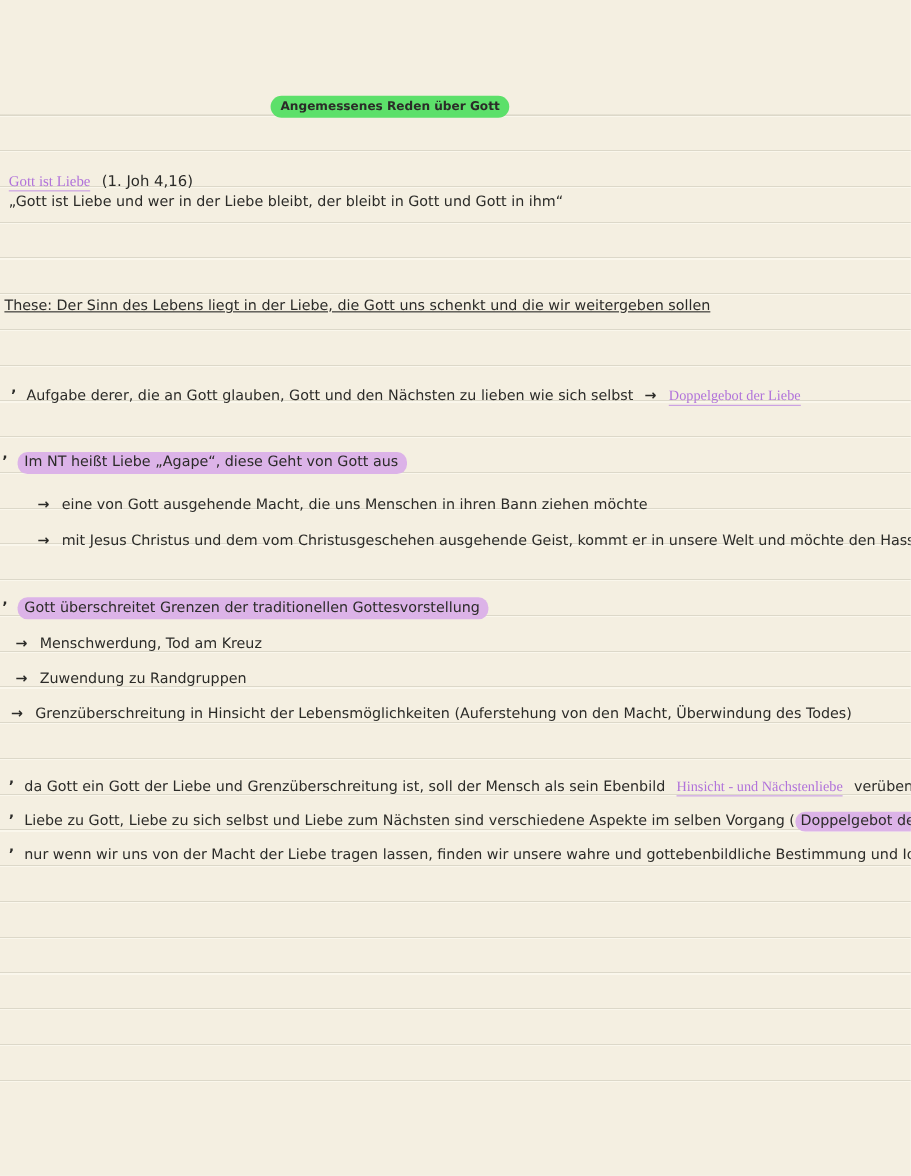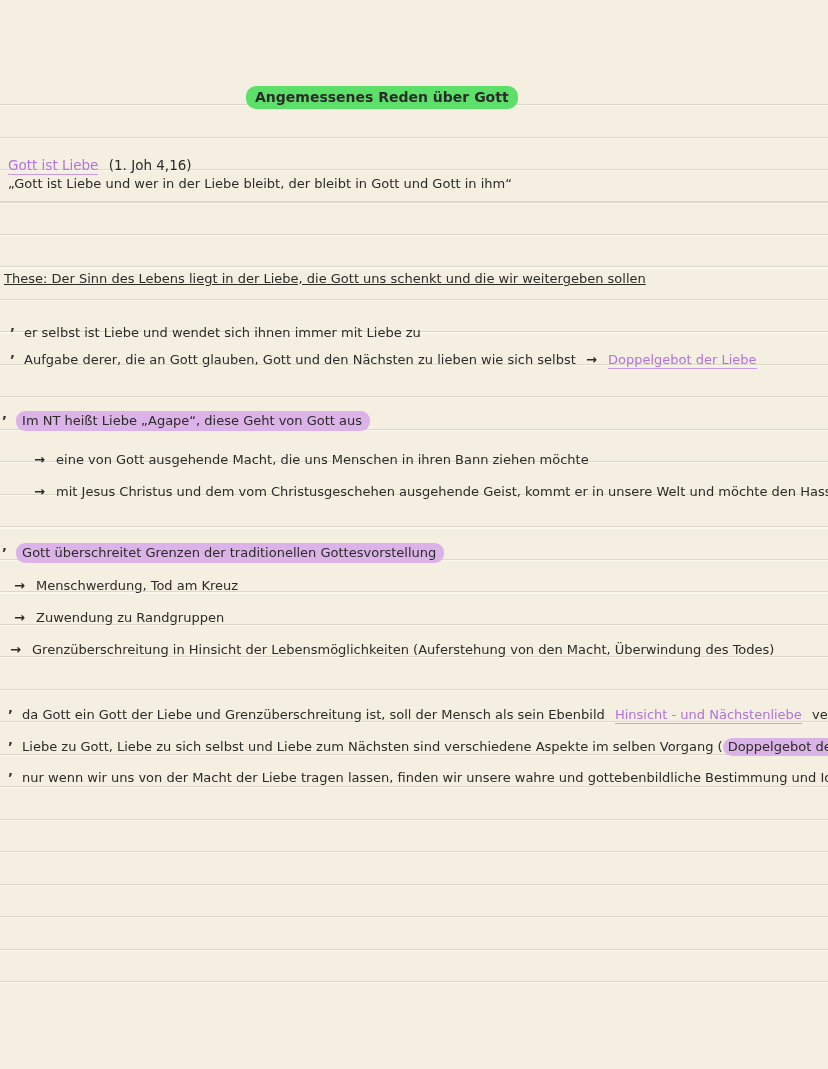--- a/index.html
+++ b/index.html
@@ -29,32 +29,33 @@
   .t {
     position: absolute;
     white-space: nowrap;
     line-height: 18px;
   }
   .hl-green {
     background: #5ce06a;
     border-radius: 10px;
     padding: 3px 9px 4px 9px;
     font-weight: 600;
-    font-size: 14px;
+    font-size: 11px;
     margin-top: 12px;
   }
   .hl-purple {
     background: #dcb3e8;
     border-radius: 9px;
     padding: 2px 8px 3px 6px;
   }
   .purple-link {
     color: #b173da;
     border-bottom: 1.5px solid #c79ae4;
     padding-bottom: 1px;
+    font-family: Liberation Serif, serif;
   }
   .tick { font-weight: 700; margin-right: 5px; }
   .arrow { font-weight: 600; letter-spacing: -1px; margin-right: 8px; }
   .sp-l { margin-left: 6px; }
   .sp-r { margin-right: 6px; }
   .heading-line { font-size: 13.5px; }
 </style>
 </head>
 <body>
 
@@ -68,24 +69,20 @@
 
   <div class="t heading-line" style="left:8px; top:156px;">
     <span class="purple-link sp-r">Gott ist Liebe</span>
     <span>(1. Joh 4,16)</span>
   </div>
 
   <div class="t" style="left:8px; top:175px;">„Gott ist Liebe und wer in der Liebe bleibt, der bleibt in Gott und Gott in ihm“</div>
 
   <div class="t" style="left:4px; top:270px;text-decoration:underline;">These: Der Sinn des Lebens liegt in der Liebe, die Gott uns schenkt und die wir weitergeben sollen</div>
 
-  <div class="t" style="left:10px; top:324px;">
-    <span class="tick">’</span>
-    <span>er selbst ist Liebe und wendet sich ihnen immer mit Liebe zu</span>
-  </div>
 
   <div class="t" style="left:10px; top:351px;">
     <span class="tick">’</span>
     <span>Aufgabe derer, die an Gott glauben, Gott und den Nächsten zu lieben wie sich selbst</span>
     <span class="arrow sp-l">→</span>
     <span class="purple-link">Doppelgebot der Liebe</span>
   </div>
 
   <div class="t" style="left:34px; top:451px;">
     <span class="arrow">→</span>

